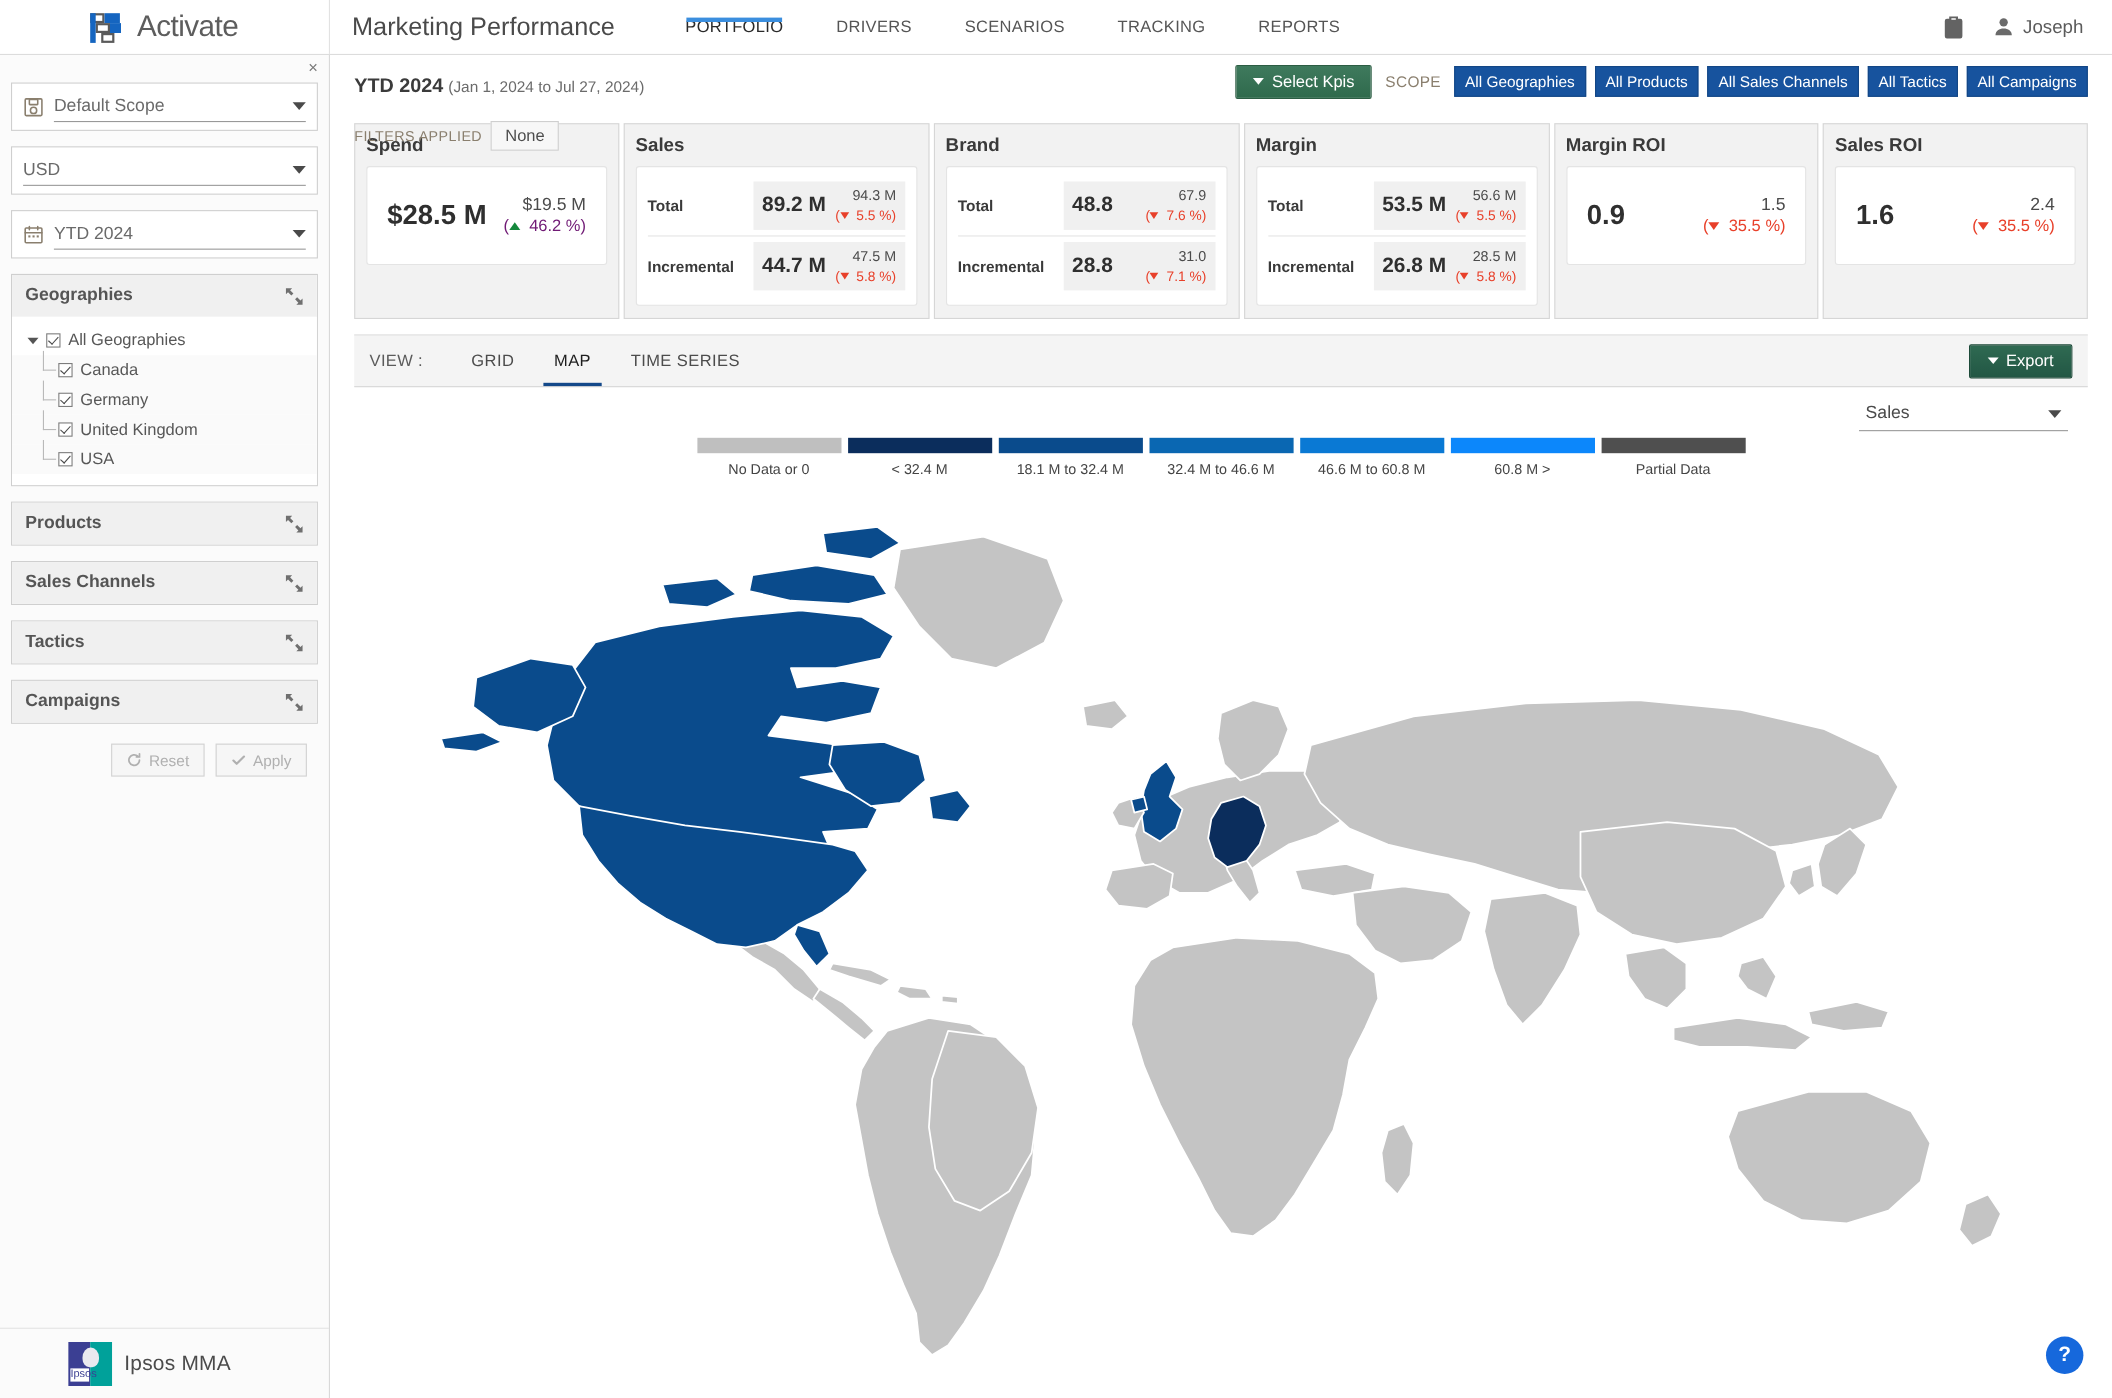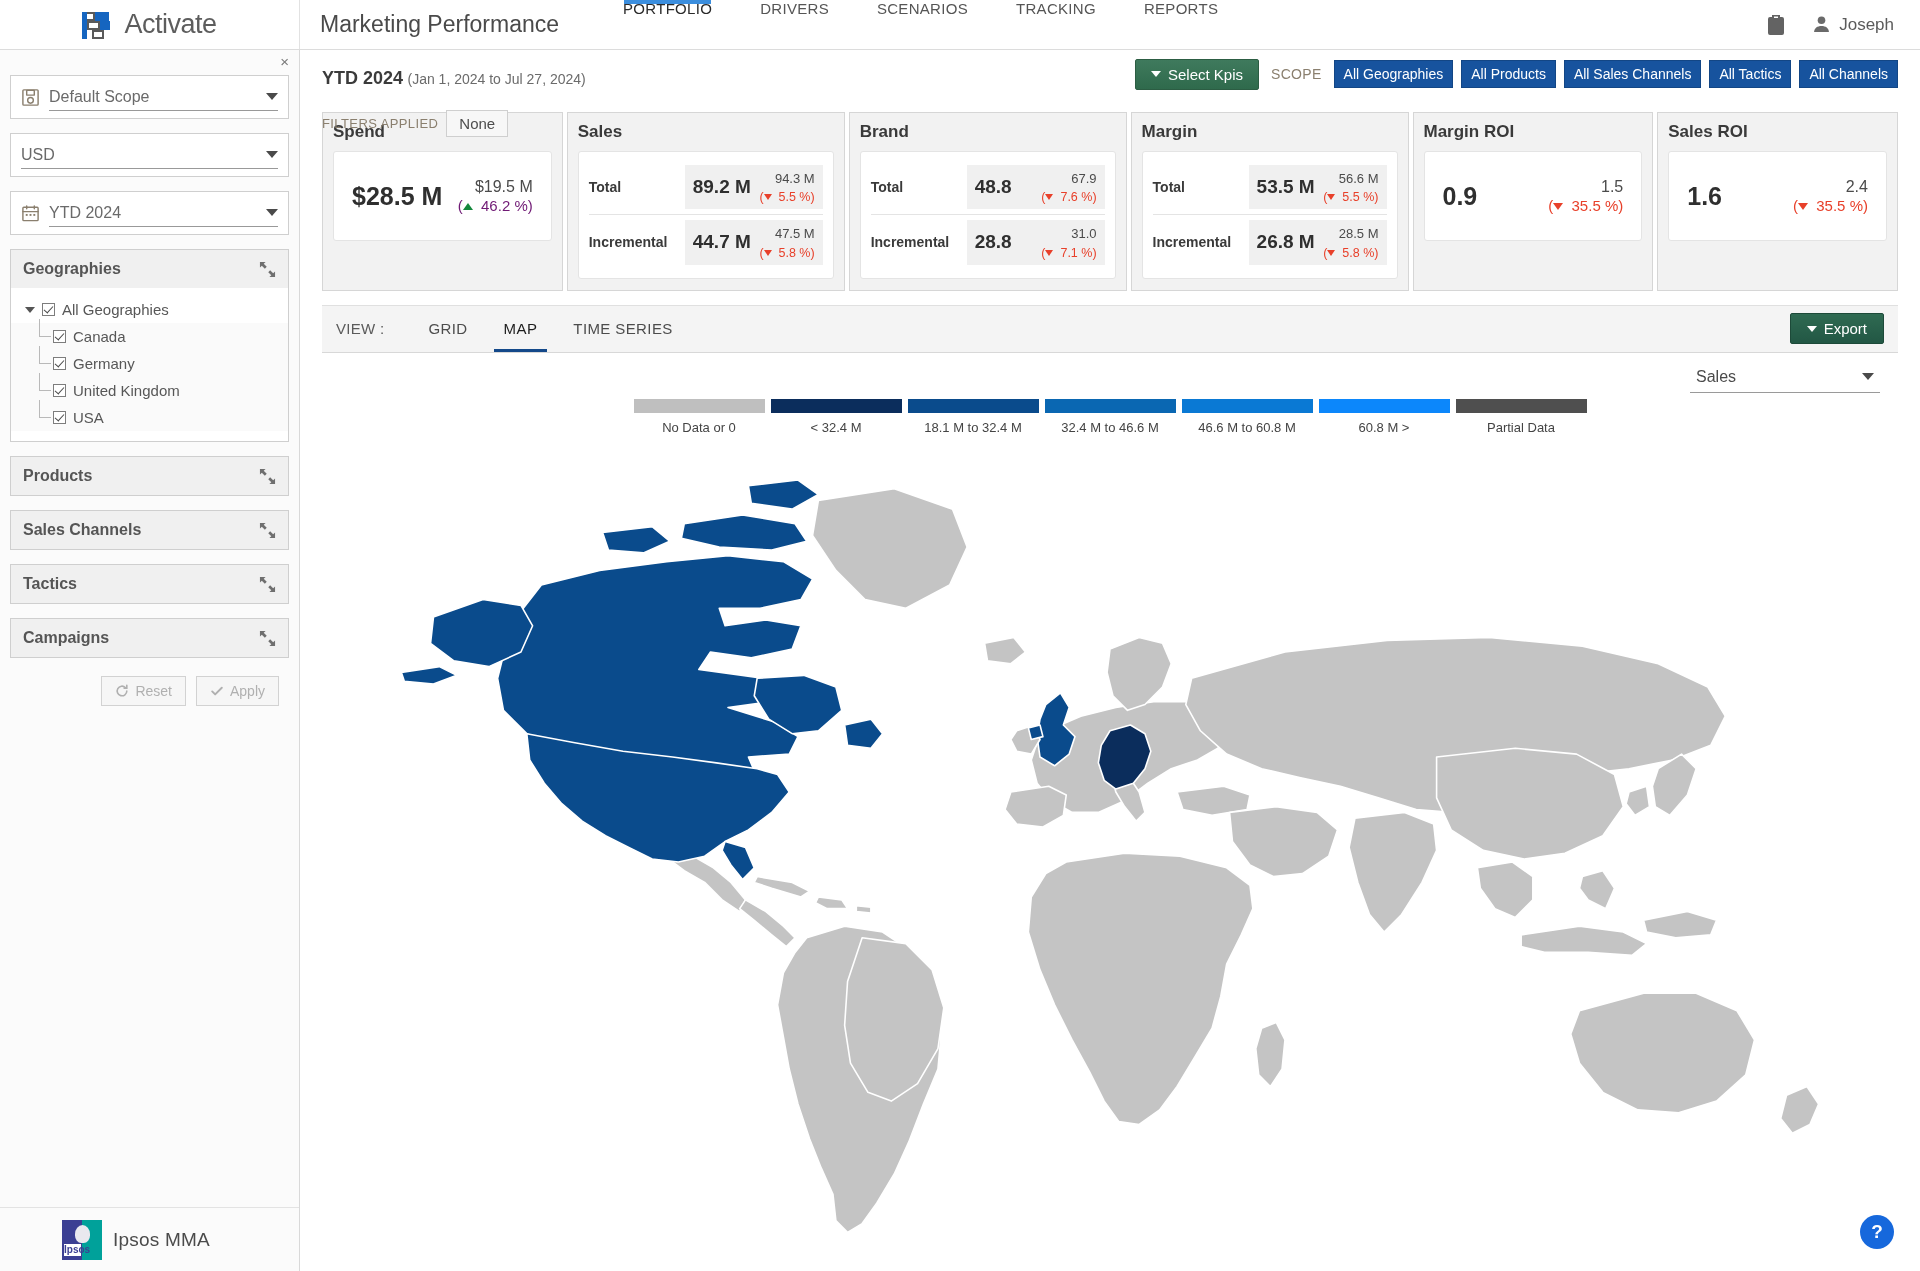--- a/index.html
+++ b/index.html
@@ -30,21 +30,21 @@
   .brand-mark .bar.outline { background: #fff; border: 2px solid #5a5a5a; }
   .brand-name {
     font-size: 27px; font-weight: 500; letter-spacing: -0.5px;
     color: #5d5d5d;
   }
   .page-title {
     font-size: 23px; color: #4a4a4a; font-weight: 400;
     display: flex; align-items: center; padding-left: 20px;
     white-space: nowrap;
   }
-  .mainnav { display: flex; align-items: flex-start; margin-left: 40px; }
+  .mainnav { display: flex; align-items: center; margin-left: 40px; }
   .mainnav .navitem {
     display: flex; align-items: center; padding: 0 24px;
     font-size: 15px; color: #555; letter-spacing: 0.3px;
     cursor: pointer; position: relative;
     font-stretch: condensed;
   }
   .mainnav .navitem.active { color: #2a2a2a; }
   .mainnav .navitem.active::before {
     content: ""; position: absolute; top: 0; left: 18%; right: 18%;
     height: 4px; background: #3b8ede;
@@ -147,21 +147,21 @@
     width: 40px; height: 40px; display: flex; position: relative; overflow: hidden;
   }
   .ipsos-logo .lft { width: 50%; background: #3b3f93; }
   .ipsos-logo .rgt { width: 50%; background: #00a19a; }
   .ipsos-logo .face {
     position: absolute; left: 13px; top: 5px; width: 15px; height: 18px;
     background: #e9e9ef; border-radius: 50% 50% 42% 42%;
   }
   .ipsos-logo .word {
     position: absolute; left: 2px; bottom: 4px; right: 21px;
-    background: #fff; color: #3b3f93; font-size: 10px; font-weight: bold;
+    background: #fff; color: #3b3f93; font-size: 10px; font-weight: normal;
     text-align: right; line-height: 12px;
   }
   .ipsos-text { font-size: 19px; color: #4b4b4b; letter-spacing: 0.2px; }
 
   
   .main { flex: 1; display: flex; flex-direction: column; min-width: 0; background: #fff; }
 
   .kpi-topbar { padding: 10px 22px 0 22px; position: relative; height: 58px; }
   .kpi-controls {
     display: flex; align-items: center; justify-content: flex-end;
@@ -510,21 +510,21 @@
       <div class="kpi-controls">
         <button class="btn-green">
           <span class="caret-wt"></span>
           <span>Select Kpis</span>
         </button>
         <span class="scope-lbl">SCOPE</span>
         <span class="chip">All Geographies</span>
         <span class="chip">All Products</span>
         <span class="chip">All Sales Channels</span>
         <span class="chip">All Tactics</span>
-        <span class="chip">All Channels</span>
+        <span class="chip">All Campaigns</span>
       </div>
       <div class="filters-row">
         <span class="filters-lbl">FILTERS APPLIED</span>
         <span class="filters-none">None</span>
       </div>
     </div>
 
     <div class="period-line">
       <span class="big">YTD 2024</span>
       <span class="sub">(Jan 1, 2024 to Jul 27, 2024)</span>

